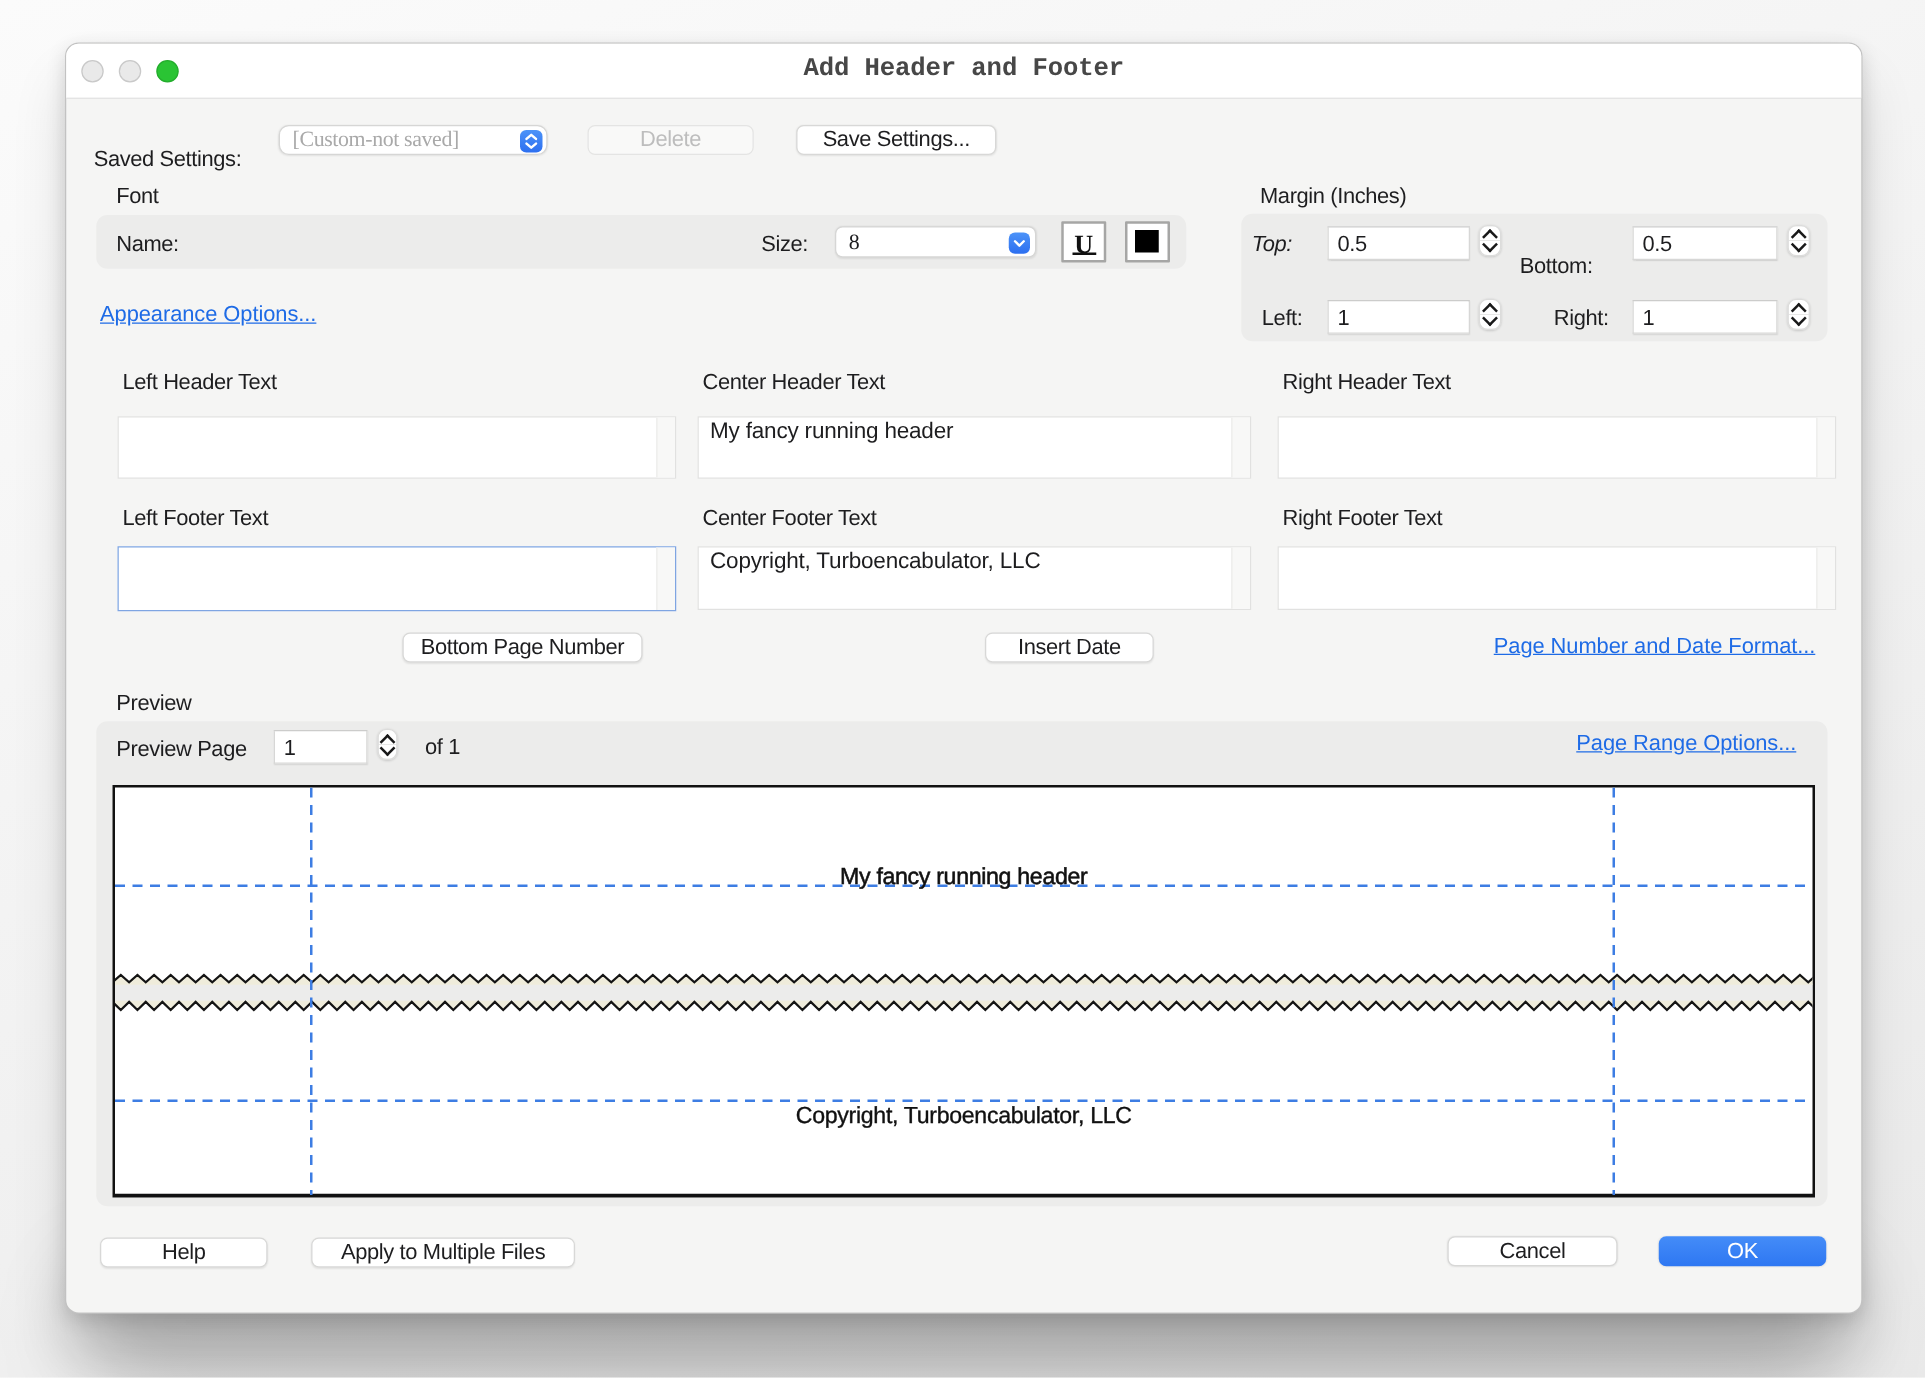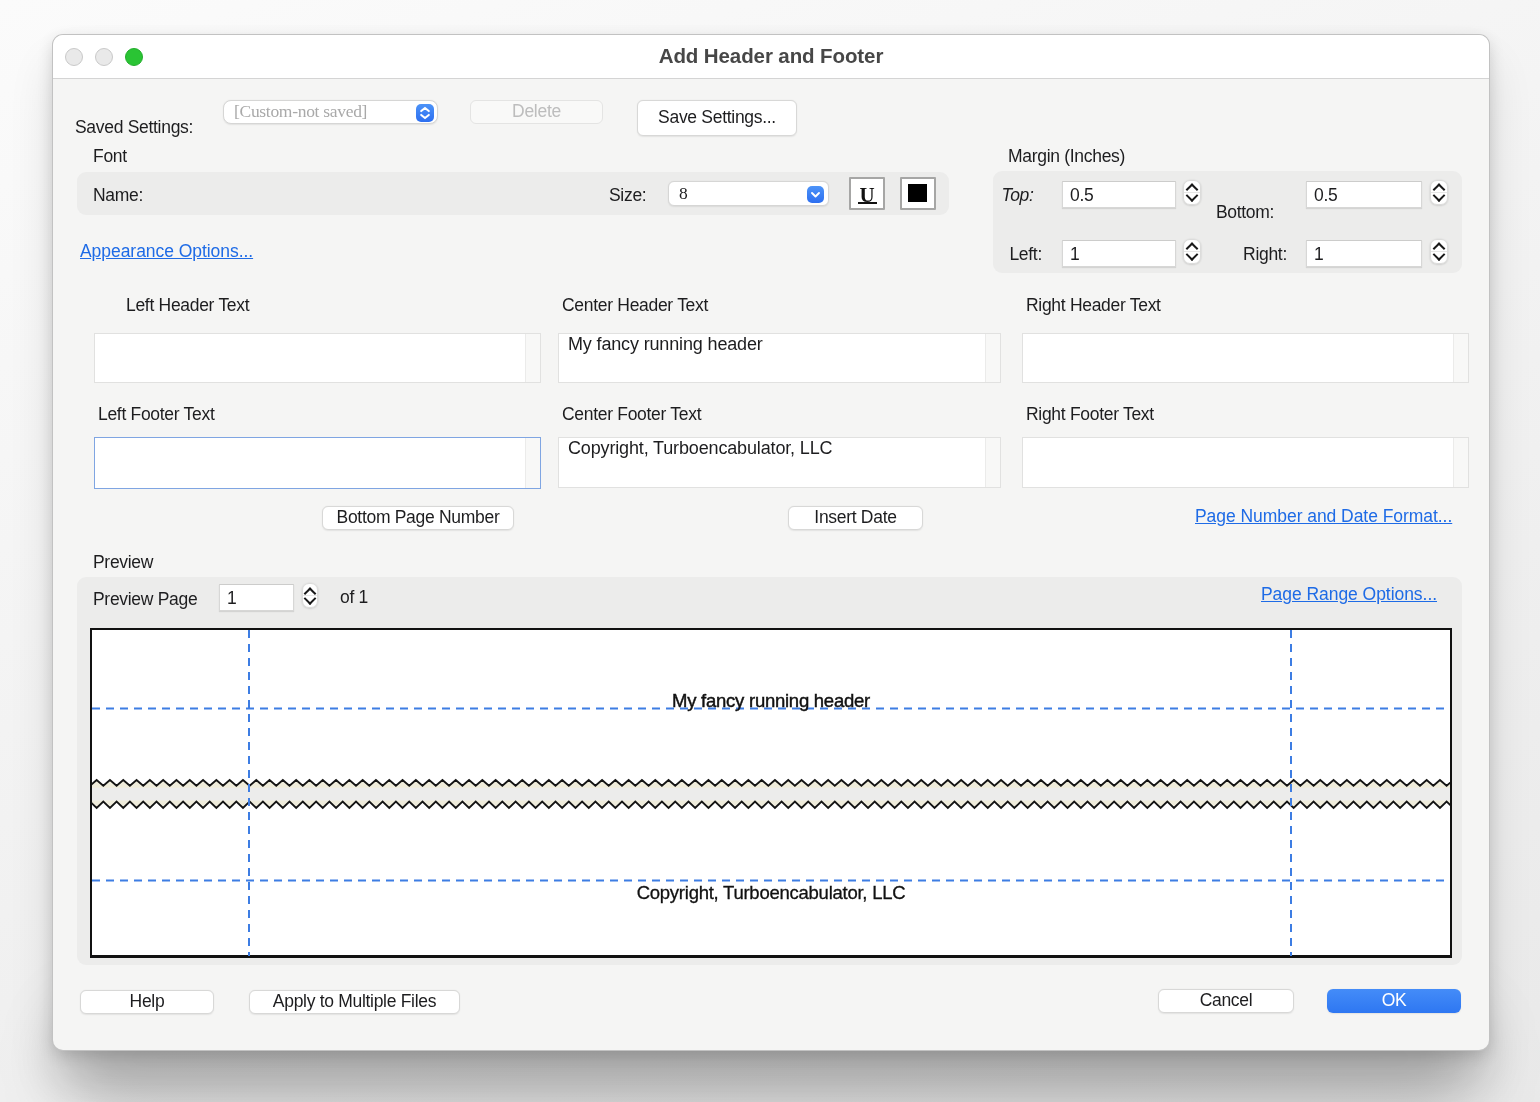--- a/index.html
+++ b/index.html
@@ -16,21 +16,21 @@
   }
   .titlebar {
     position:absolute; left:0; top:0; right:0; height:44px;
     background:#fff; border-radius:10px 10px 0 0; border-bottom:1px solid #d4d4d4;
   }
   .dot { position:absolute; width:18px; height:18px; border-radius:50%; top:13px; }
   .dot.d1 { left:12px;  background:#e9e9e9; border:1px solid #c9c9c9; }
   .dot.d2 { left:42px;  background:#e9e9e9; border:1px solid #c9c9c9; }
   .dot.d3 { left:72px;  background:#2ac434; border:1px solid #23ad2c; }
   .title { position:absolute; left:0; right:0; top:9px; text-align:center;
-    font-size:20.5px; font-weight:bold; color:#474747; letter-spacing:-0.1px;}
+    font-size:20.5px; font-weight:bold; color:#474747; letter-spacing:-0.1px;font-family:Liberation Mono, monospace;}
   .lbl { position:absolute; font-size:17.5px; line-height:20px; color:#1d1d1f; white-space:nowrap; letter-spacing:-0.3px;}
   .panel { position:absolute; background:#ececeb; border-radius:9px; }
   .btn {
     position:absolute; background:#fff; border:1px solid #d8d8d7; border-radius:6px;
     font-size:17.5px; color:#1d1d1f; text-align:center; letter-spacing:-0.3px;
     box-shadow:0 0.5px 1.5px rgba(0,0,0,.08);
   }
   .btn span { position:absolute; left:0; right:0; top:50%; transform:translateY(-52%); }
   .field {
     position:absolute; background:#fff; border:1px solid #d7d7d6; border-top-color:#cccccb;
@@ -74,21 +74,21 @@
     <div class="txt" style="color:#a9a9a9;">[Custom-not saved]</div>
     <div class="acc" style="right:3px; top:3px; width:18px; height:18px;">
       <svg width="18" height="18" viewBox="0 0 18 18">
           <path d="M5.2 7.1 L9 3.9 L12.8 7.1 M5.2 10.9 L9 14.1 L12.8 10.9" fill="none" stroke="#fff" stroke-width="2" stroke-linecap="round" stroke-linejoin="round"></path>
         </svg>
     </div>
   </div>
   <div class="btn" style="left:417px; top:65px; width:133px; height:24px; color:#bdbdbd; box-shadow:none; border-color:#e4e4e3; background:#f9f9f8;">
       <span>Delete</span>
     </div>
-  <div class="btn" style="left:584px; top:65px; width:160px; height:36px;">
+  <div class="btn" style="left:584px; top:65px; width:160px; height:24px;">
       <span>Save Settings...</span>
     </div>
 
   <div class="lbl" style="left:40px; top:111px;">Font</div>
   <div class="panel" style="left:24px; top:137px; width:872px; height:43px;"></div>
   <div class="lbl" style="left:40px; top:150px;">Name:</div>
   <div class="lbl" style="left:556px; top:150px;">Size:</div>
   <div class="dd" style="left:615px; top:146px; width:161px; height:25px;">
     <div class="txt">8</div>
     <div class="acc" style="right:4px; top:3.5px; width:17px; height:17px;">
@@ -114,21 +114,21 @@
   <div class="lbl" style="left:1150px; top:150px; width:84px; text-align:center;margin-top:17px;">Bottom:</div>
   <div class="field" style="left:1253px; top:146px; width:116px; height:27px; padding:3px 0 0 7px;">0.5</div>
   <div class="stepper" style="left:1377px; top:144.5px;"></div>
   <div class="lbl" style="left:940px; top:209px; width:49px; text-align:right;">Left:</div>
   <div class="field" style="left:1009px; top:205px; width:114px; height:27px; padding:3px 0 0 7px;">1</div>
   <div class="stepper" style="left:1130px; top:203.5px;"></div>
   <div class="lbl" style="left:1150px; top:209px; width:84px; text-align:right;">Right:</div>
   <div class="field" style="left:1253px; top:205px; width:116px; height:27px; padding:3px 0 0 7px;">1</div>
   <div class="stepper" style="left:1377px; top:203.5px;"></div>
 
-  <div class="lbl" style="left:45px; top:260px;margin-left:28px;">Left Header Text</div>
+  <div class="lbl" style="left:45px; top:260px;">Left Header Text</div>
   <div class="lbl" style="left:509px; top:260px;">Center Header Text</div>
   <div class="lbl" style="left:973px; top:260px;">Right Header Text</div>
   <div class="ta" style="left:41px; top:298px; width:447px; height:50px;">
       <div class="sb"></div>
     </div>
   <div class="ta" style="left:505px; top:298px; width:443px; height:50px;">
       <div class="sb"></div>
       <div class="tx">My fancy running header</div>
     </div>
   <div class="ta" style="left:969px; top:298px; width:447px; height:50px;">

